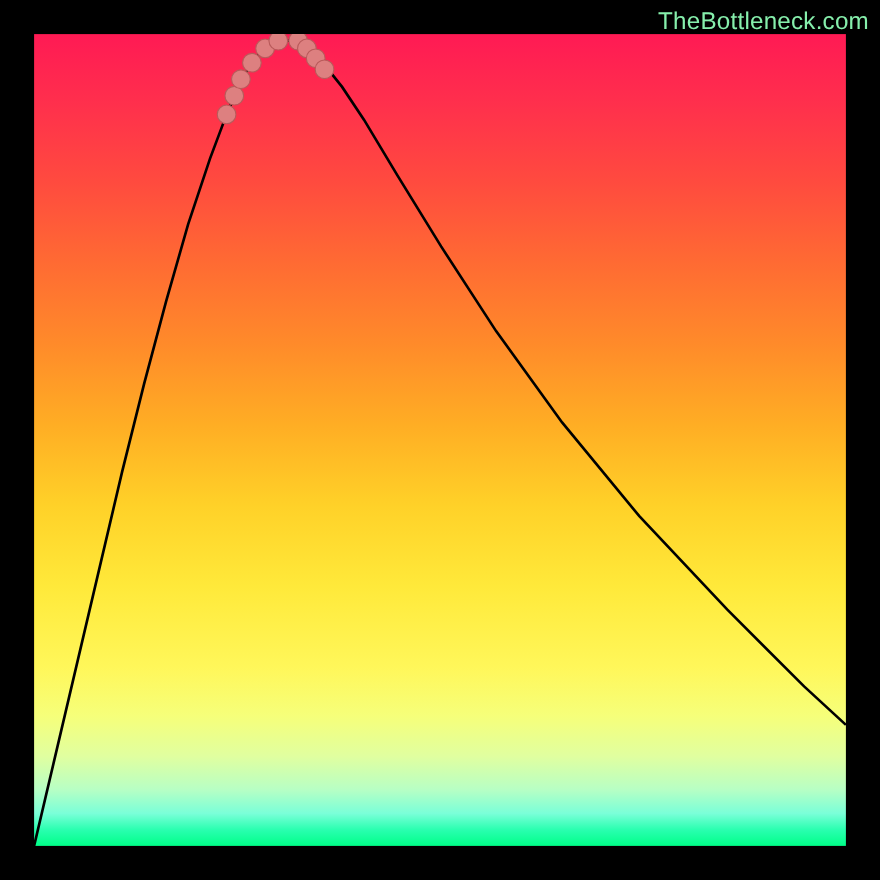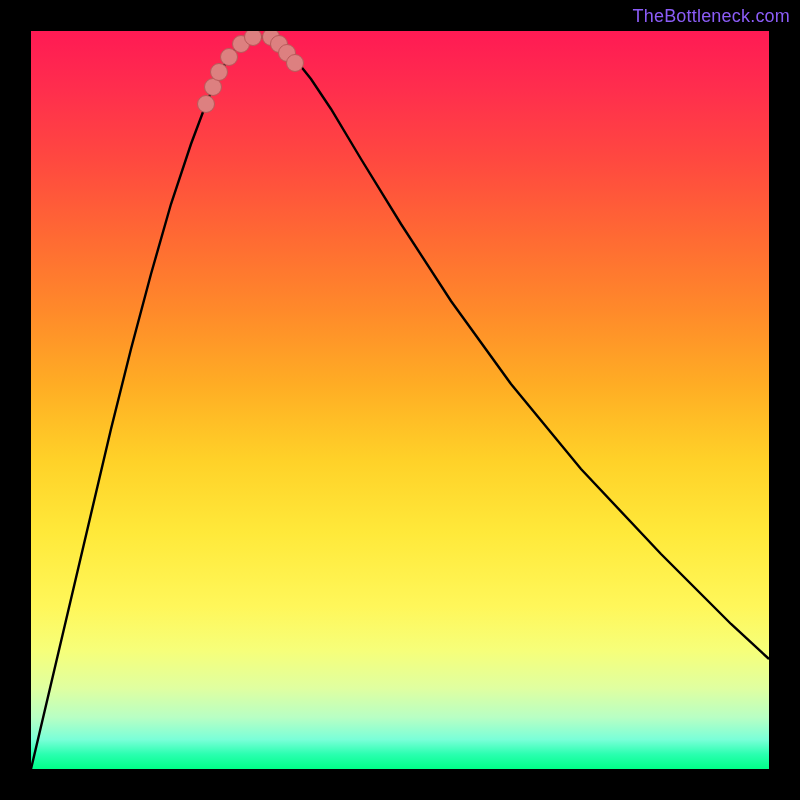--- a/index.html
+++ b/index.html
@@ -44,22 +44,22 @@
       #b8ffc4 93%,
       #7affd8 96%,
       #2affb0 98%,
       #00ff88 100%
     );
   }
   .watermark {
     position: absolute;
     top: 6px;
     right: 10px;
-    color: #8b5cf6;
-    font-size: 18px;
+    color: #86efac;
+    font-size: 22px;
     letter-spacing: 0.2px;
     font-weight: 500;
     user-select: none;
     text-align: right;
   }
   svg.curve {
     position: absolute;
     left: 0; top: 0;
     width: 738px;
     height: 738px;

